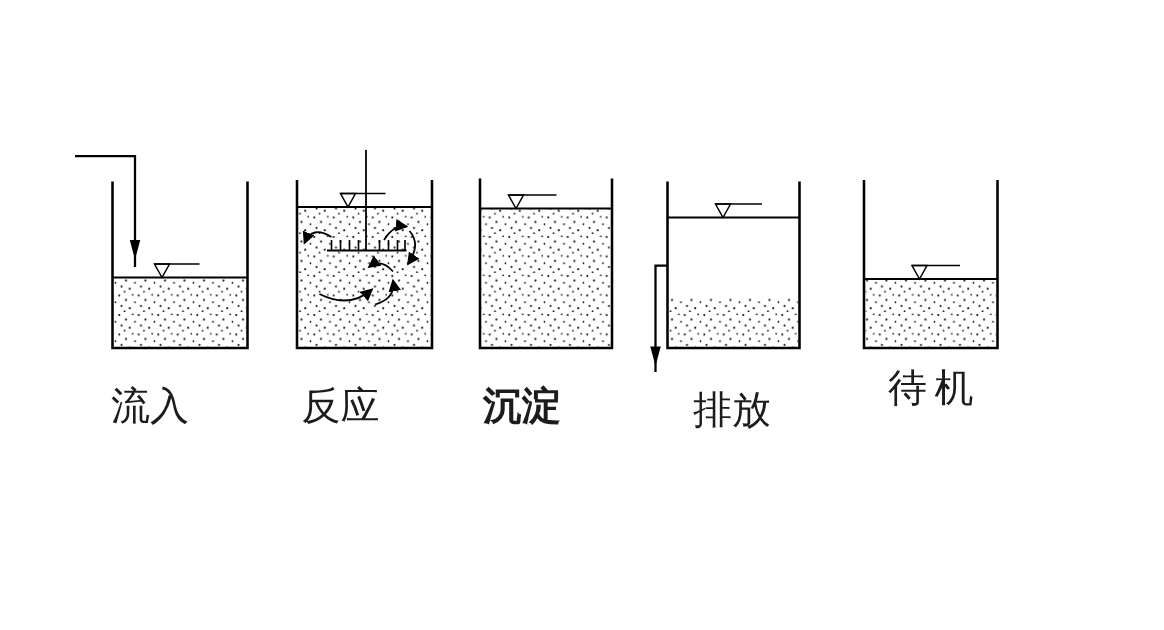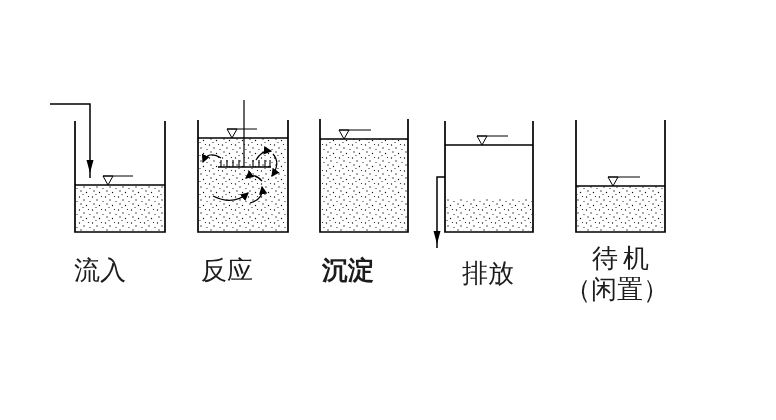--- a/index.html
+++ b/index.html
@@ -114,14 +114,13 @@
         <line x1="608" y1="177" x2="640" y2="177" stroke="#000" stroke-width="1"></line>
       </g>
     </g>
   </svg>
 
   <div class="stage-label" style="left:100px;top:258px;">流入</div>
   <div class="stage-label" style="left:227px;top:258px;">反应</div>
   <div class="stage-label" style="left:348px;top:258px;font-weight:bold;">沉淀</div>
   <div class="stage-label" style="left:488px;top:261px;">排放</div>
   <div class="stage-label spaced" style="left:620px;top:246px;">待机</div>
-  <div class="stage-label" style="left:617px;top:277px;">（闲置）</div>
 </div>
 
 </body></html>

